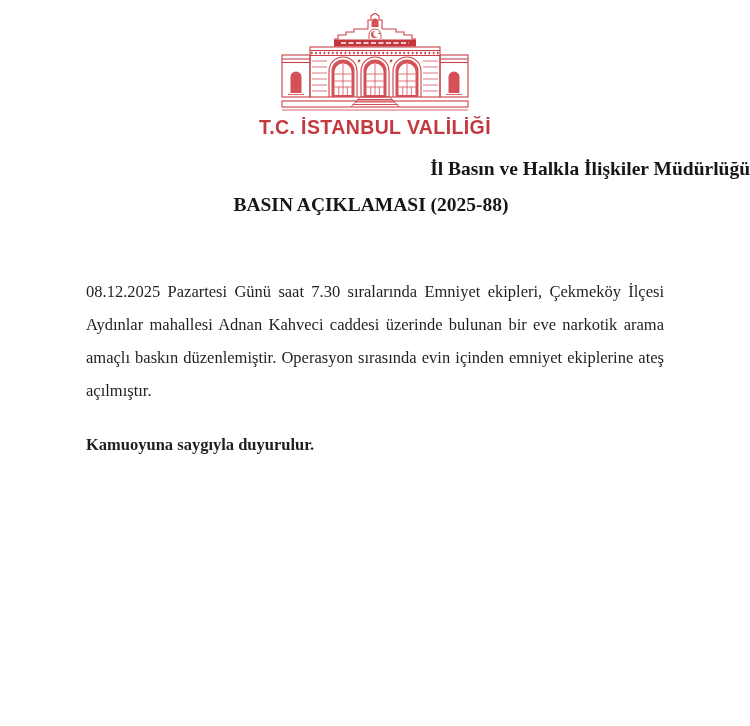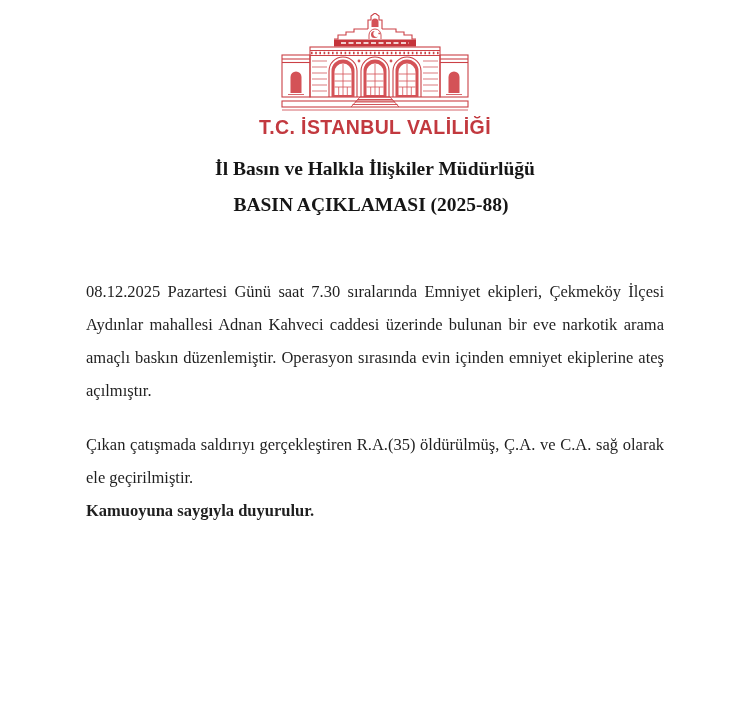--- a/index.html
+++ b/index.html
@@ -14,21 +14,21 @@
   .logo-block svg { display:block; margin:0 auto; }
   .logo-title {
     font-family:"Liberation Sans", sans-serif;
     font-weight:700;
     font-size:19.5px;
     letter-spacing:.4px;
     color:#c2393f;
     margin-top:3px;
   }
   .dept-heading {
-    text-align:center;
+    text-align:right;
     font-size:19.5px;
     font-weight:700;
     color:#161616;
     margin:19px 0 8px 0;
   }
   .doc-title {
     text-align:center;
     font-size:19.5px;
     font-weight:700;
     color:#161616;
@@ -123,17 +123,16 @@
     </svg>
     <div class="logo-title">T.C. İSTANBUL VALİLİĞİ</div>
   </div>
 
   <div class="dept-heading">İl Basın ve Halkla İlişkiler Müdürlüğü</div>
 
   <div class="doc-title">BASIN AÇIKLAMASI (2025-88)</div>
 
   <div class="content">
     <p>08.12.2025 Pazartesi Günü saat 7.30 sıralarında Emniyet ekipleri, Çekmeköy İlçesi Aydınlar mahallesi Adnan Kahveci caddesi üzerinde bulunan bir eve narkotik arama amaçlı baskın düzenlemiştir. Operasyon sırasında evin içinden emniyet ekiplerine ateş açılmıştır.</p>
-    <p class="no-gap">Çıkan çatışmada saldırıyı gerçekleştiren R.A.(35) öldürülmüş, Ç.A. ve C.A. sağ olarak ele geçirilmiştir.</p>
     <p class="closing">Kamuoyuna saygıyla duyurulur.</p>
   </div>
 
 </div>
 
 </body></html>

